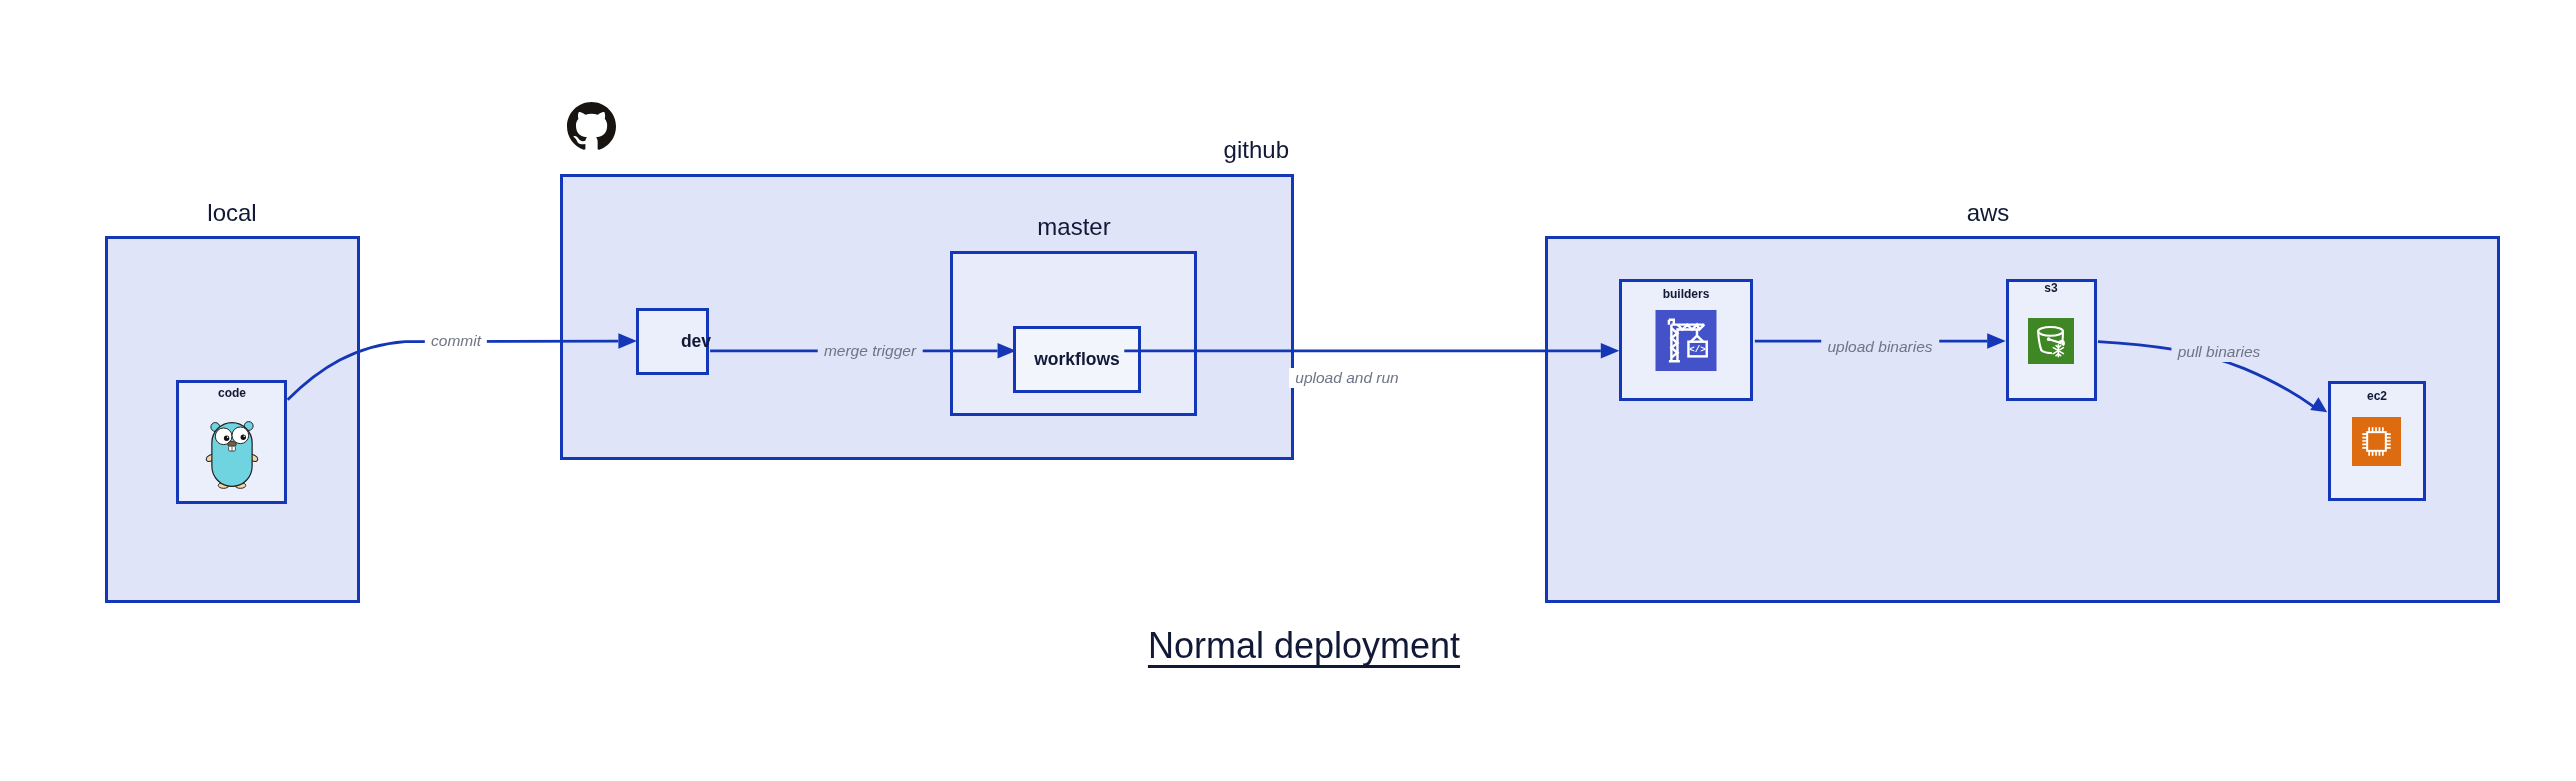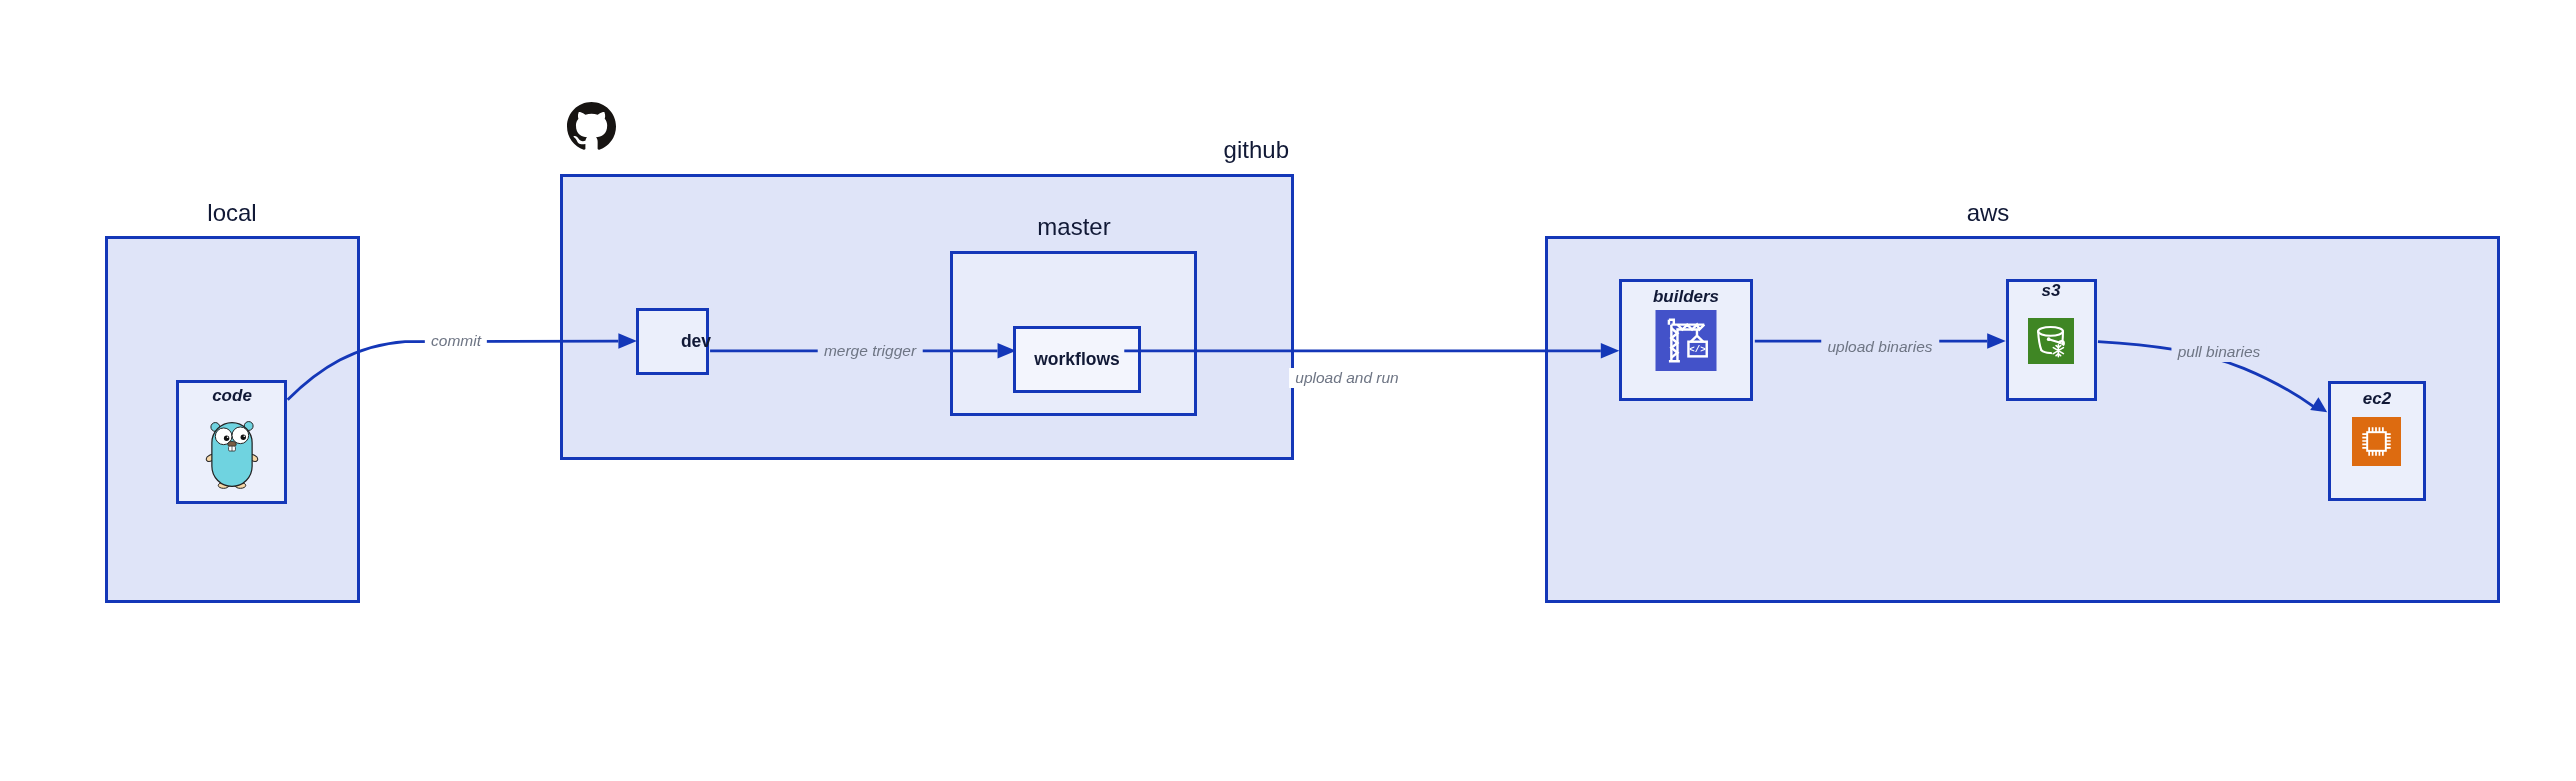--- a/index.html
+++ b/index.html
@@ -11,22 +11,22 @@
   .canvas{position:relative;width:2604px;height:781px;background:#fff;overflow:hidden;
           font-family:"Liberation Sans", sans-serif;}
   .box{position:absolute;border:3.1px solid var(--line);box-sizing:border-box;z-index:1;}
   .fill-outer{background:var(--container-fill);}
   .fill-mid{background:var(--mid-fill);z-index:2;}
   .fill-leaf{background:var(--leaf-fill);z-index:2;}
   .fill-wf{background:var(--workflows-fill);z-index:2;}
   .cbox{display:flex;align-items:center;justify-content:center;}
   .container-label{position:absolute;font-size:24px;font-weight:400;color:var(--text);
           white-space:nowrap;z-index:4;}
-  .node-label{position:absolute;font-size:17px;font-weight:700;color:var(--text);
-          white-space:nowrap;z-index:3;transform:translateX(-50%);font-style:italic;}
+  .node-label{position:absolute;font-size:12px;font-weight:700;color:var(--text);
+          white-space:nowrap;z-index:3;transform:translateX(-50%);}
   .inner-label{font-size:17.5px;font-weight:700;color:var(--text);}
   .edges{position:absolute;left:0;top:0;z-index:3;pointer-events:none;}
   .edge-label{position:absolute;transform:translate(-50%,-50%);font-style:italic;
           font-size:15.5px;color:var(--edge-label);padding:1px 6.2px;white-space:nowrap;z-index:4;}
   .bg-white{background:#ffffff;}
   .bg-outer{background:var(--container-fill);}
   .icon{position:absolute;z-index:3;}
   .title{position:absolute;transform:translateX(-50%);font-size:36px;font-weight:400;
           color:var(--text);text-decoration:underline;text-decoration-thickness:3.1px;
           text-underline-offset:7.2px;white-space:nowrap;z-index:4;}
@@ -143,15 +143,16 @@
       <polygon points="4517,800 4484,796 4500,771"></polygon>
     </g>
   </svg>
 
   <div class="edge-label bg-white" style="left:456px;top:341px;text-align:center;">commit</div>
   <div class="edge-label bg-outer" style="left:870px;top:351px;">merge trigger</div>
   <div class="edge-label bg-white" style="left:1347px;top:351px;margin-top:27px;">upload and run</div>
   <div class="edge-label bg-outer" style="left:1880px;top:347px;">upload binaries</div>
   <div class="edge-label bg-outer" style="left:2219px;top:352px;">pull binaries</div>
 
+  <div class="title" style="left:1304px;top:625px;">Normal deployment</div>
 
 </div>
 
 
 </body></html>

